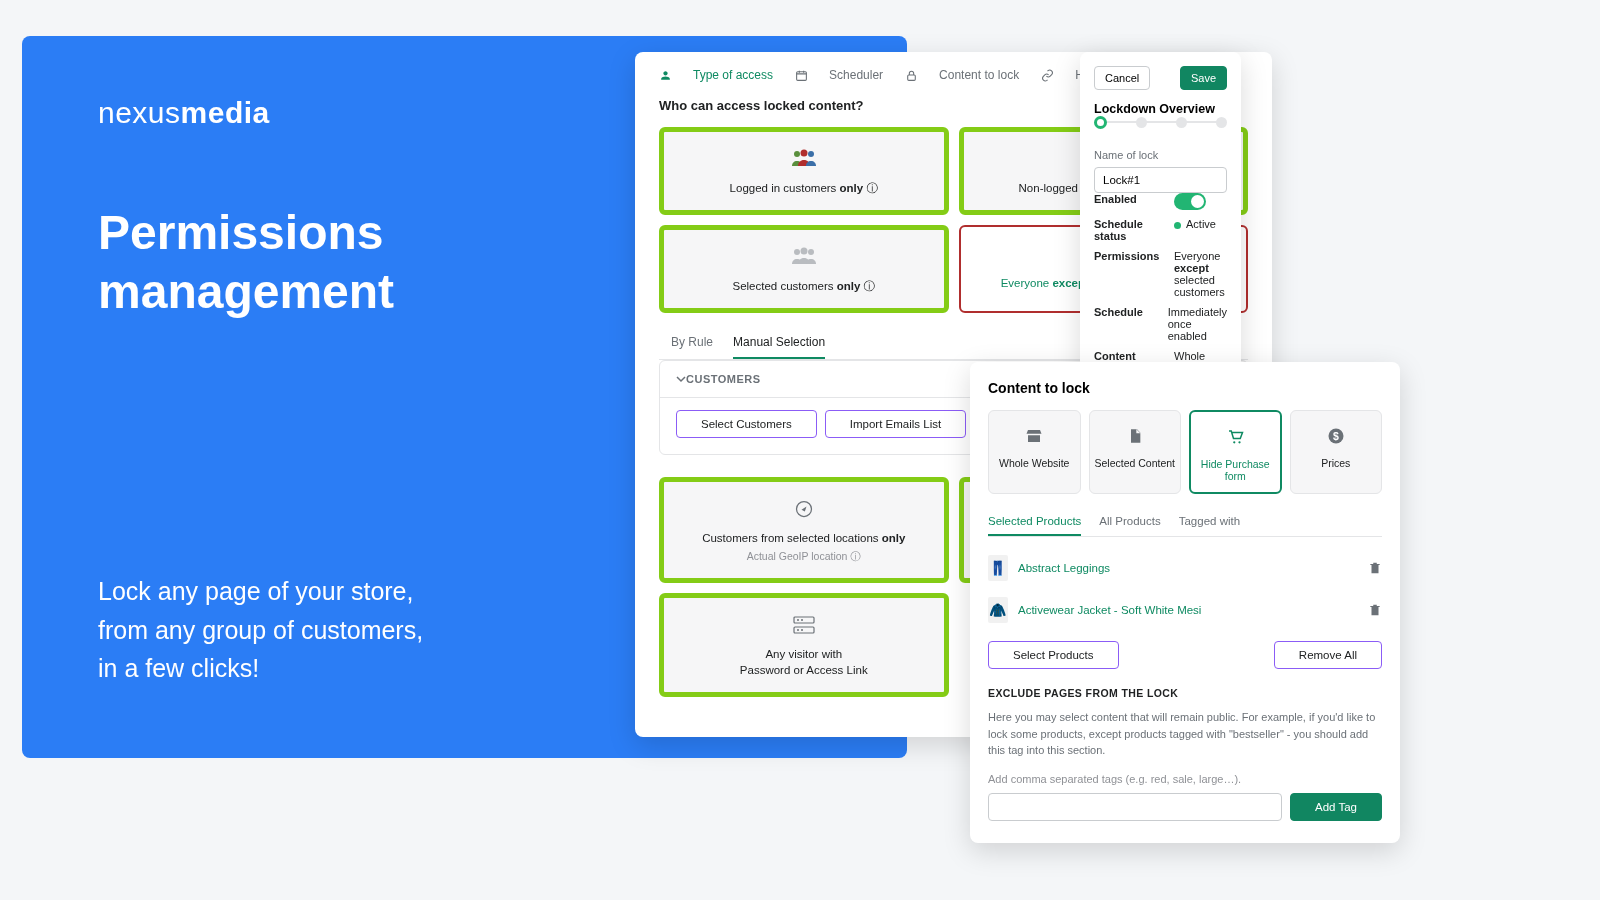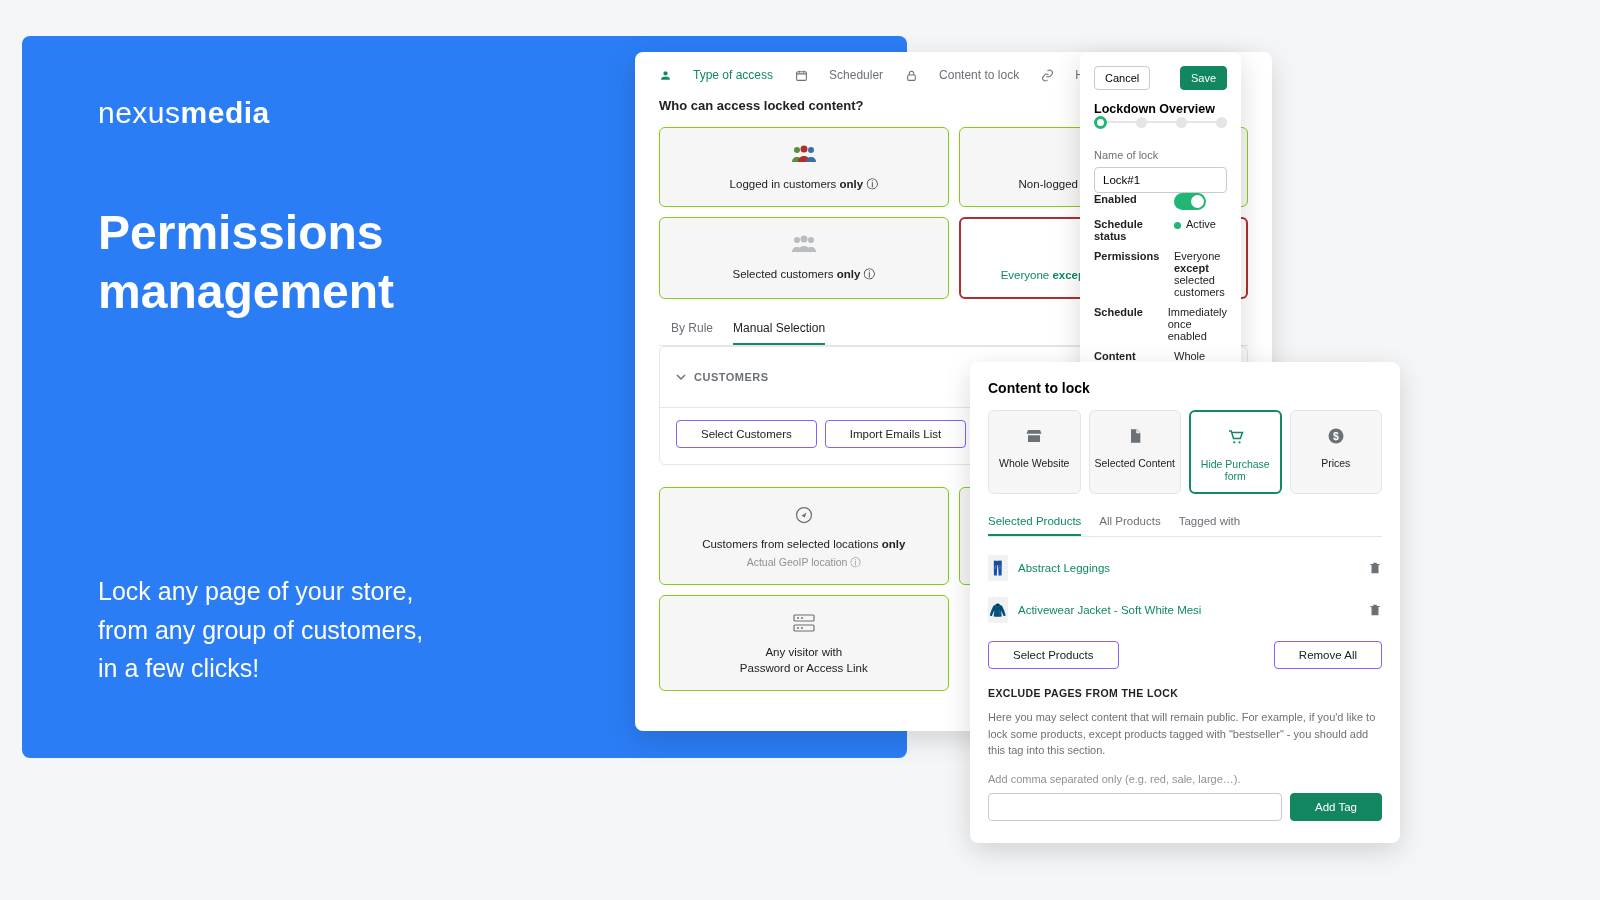--- a/index.html
+++ b/index.html
@@ -17,34 +17,34 @@
 .panel { position: absolute; background: #fff; border-radius: 8px; box-shadow: 0 8px 28px rgba(0,0,0,0.15); }
 
 .panel-access { left: 635px; top: 52px; width: 637px; padding: 16px 24px 26px; }
 .nav-tabs { display: flex; gap: 22px; margin-bottom: 16px; font-size: 12px; color: #6b7177; }
 .nav-tab { display: flex; align-items: center; gap: 21px; cursor: pointer; }
 .nav-tab.active { color: #0f8a62; font-weight: 500; }
 .nav-tab svg { width: 13px; height: 13px; }
 
 .section-title { font-size: 13px; font-weight: 600; color: #202223; margin: 6px 0 14px; }
 .card-grid { display: grid; grid-template-columns: 1fr 1fr; gap: 10px; margin-bottom: 14px; }
-.card { background: #f6f6f7; border: 1px solid #84cc16; border-radius: 6px; padding: 14px 10px; text-align: center; cursor: pointer; }
+.card { background: #f6f6f7; border: 5px solid #84cc16; border-radius: 6px; padding: 14px 10px; text-align: center; cursor: pointer; }
 .card.selected { border: 2px solid #b02e2e; background: #fff; }
 .card-icon { height: 26px; display: flex; align-items: center; justify-content: center; margin-bottom: 8px; }
 .card-label { font-size: 11.5px; color: #202223; line-height: 1.4; }
 .card-label.green { color: #0f8a62; }
 .card-sub { font-size: 10.5px; color: #8f9196; margin-top: 4px; }
 .card.wide { grid-column: span 1; }
 
 .sub-tabs { display: flex; gap: 20px; border-bottom: 1px solid #e4e5e7; font-size: 12px; color: #6b7177; margin-bottom: 0; }
 .sub-tab { padding: 8px 0; cursor: pointer; }
 .sub-tab.active { color: #202223; border-bottom: 2px solid #0f8a62; font-weight: 500; }
 
 .customers-box { border: 1px solid #e4e5e7; border-radius: 6px; margin-top: 0; padding: 0; }
-.accordion { padding: 24px 16px; font-size: 11px; font-weight: 600; color: #6b7177; letter-spacing: 0.5px; display: flex; align-items: center; gap: 8px; cursor: pointer; border-bottom: 1px solid #e4e5e7;}
+.accordion { padding: 12px 16px; font-size: 11px; font-weight: 600; color: #6b7177; letter-spacing: 0.5px; display: flex; align-items: center; cursor: pointer; border-bottom: 1px solid #e4e5e7;}
 .btn-row { display: flex; gap: 8px; padding: 12px 16px 16px; }
 .btn { border: 1px solid #8b5cf6; background: #fff; border-radius: 4px; padding: 7px 24px; font-size: 11.5px; cursor: pointer; color: #202223; }
 .btn.primary { background: #118661; border-color: #118661; color: #fff; }
 
 .panel-overview { left: 1080px; top: 52px; width: 161px; padding: 14px 14px 16px; font-size: 12px; }
 .ov-top { display: flex; justify-content: space-between; margin-bottom: 12px; }
 .btn-sm { border: 1px solid #c9cccf; background: #fff; border-radius: 4px; padding: 5px 10px; font-size: 11px; cursor: pointer; }
 .btn-sm.primary { background: #118661; border-color: #118661; color: #fff; }
 .ov-title { font-size: 12.5px; font-weight: 600; margin-bottom: 0; }
 .stepper { display: flex; align-items: center; margin-bottom: 20px; position: relative; }
@@ -365,18 +365,18 @@
       </svg>
   </div>
 
   <div class="prod-actions">
     <button class="btn">Select Products</button>
     <button class="btn">Remove All</button>
   </div>
 
   <div class="exclude-title">EXCLUDE PAGES FROM THE LOCK</div>
   <div class="exclude-desc">Here you may select content that will remain public. For example, if you'd like to lock some products, except products tagged with "bestseller" - you should add this tag into this section.</div>
-  <div class="exclude-hint">Add comma separated only (e.g. red, sale, large…).</div>
+  <div class="exclude-hint">Add comma separated tags (e.g. red, sale, large…).</div>
   <div class="tag-row">
     <input class="tag-input" style="">
     <button class="btn primary">Add Tag</button>
   </div>
 </div>
 
 </body></html>

